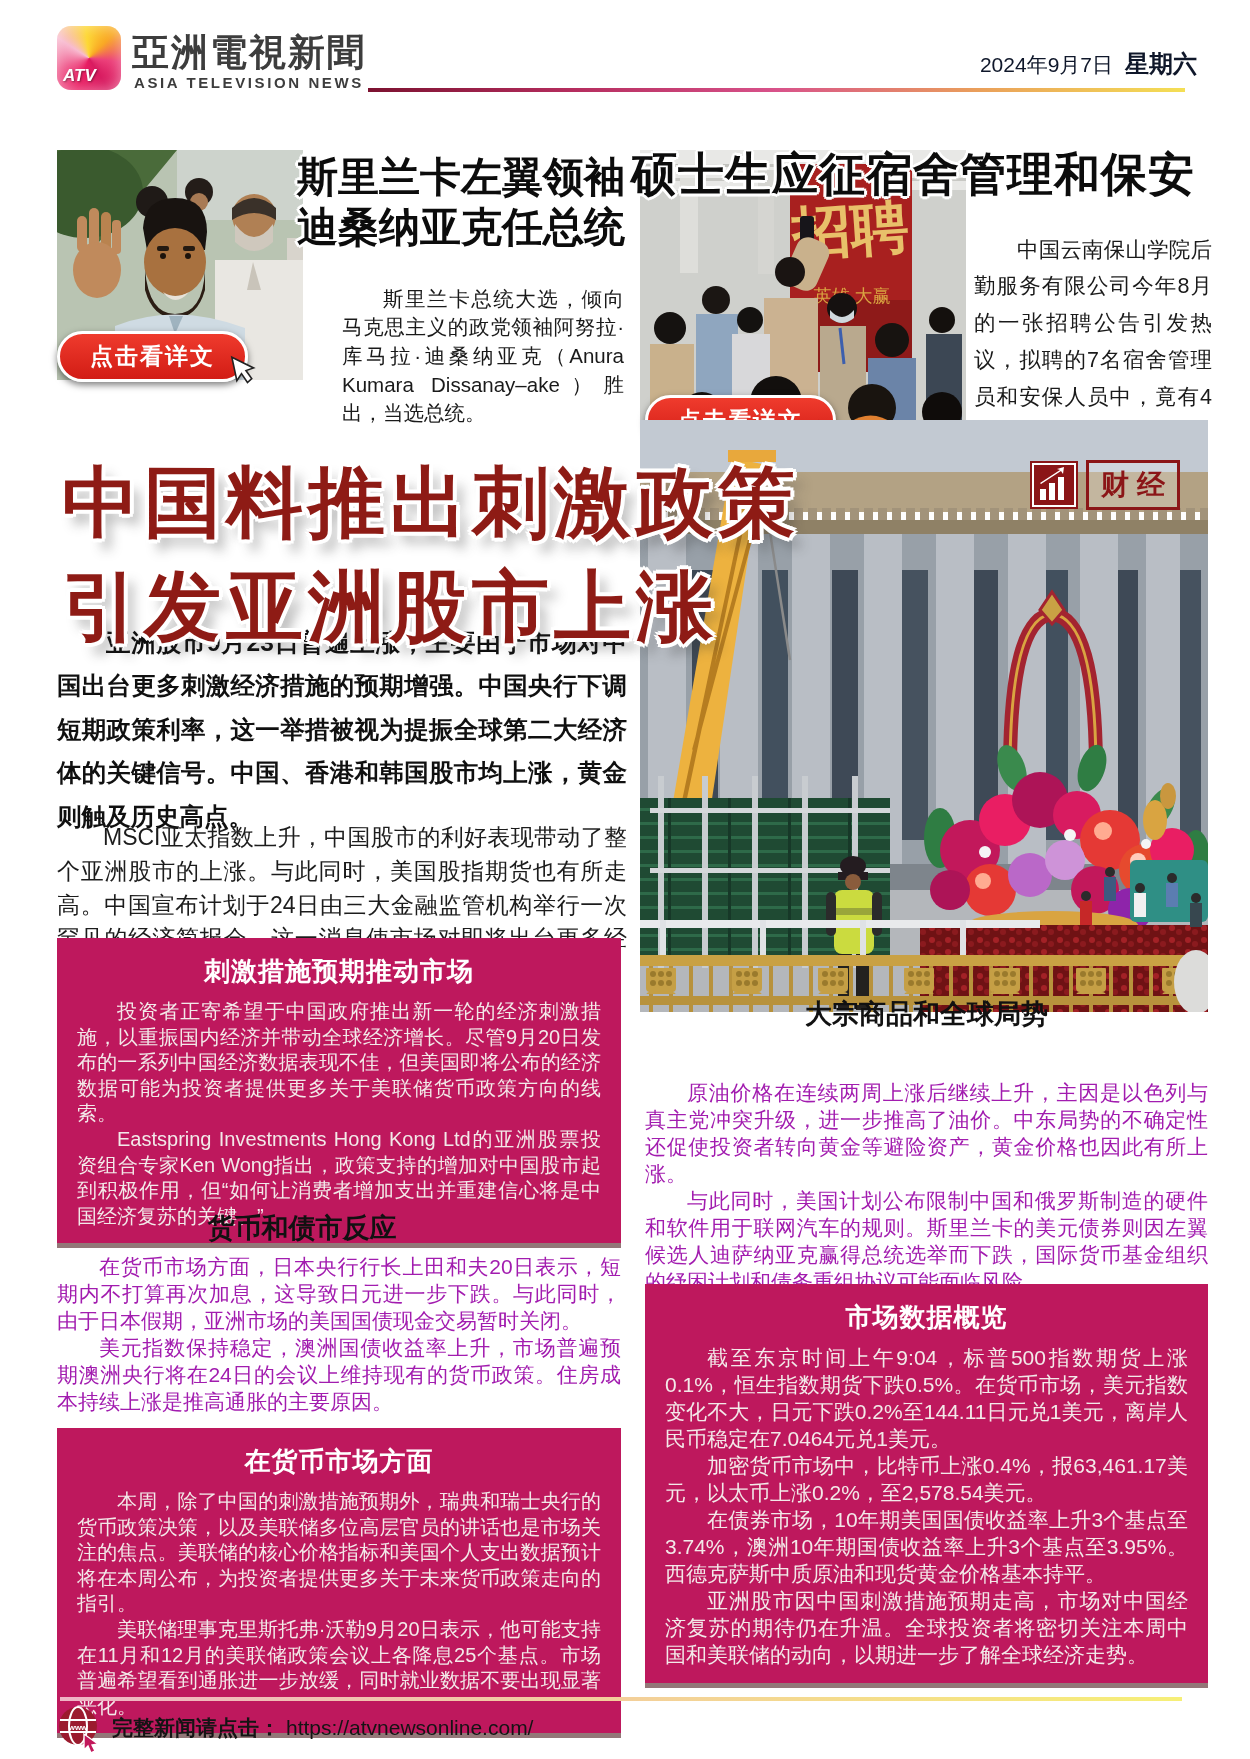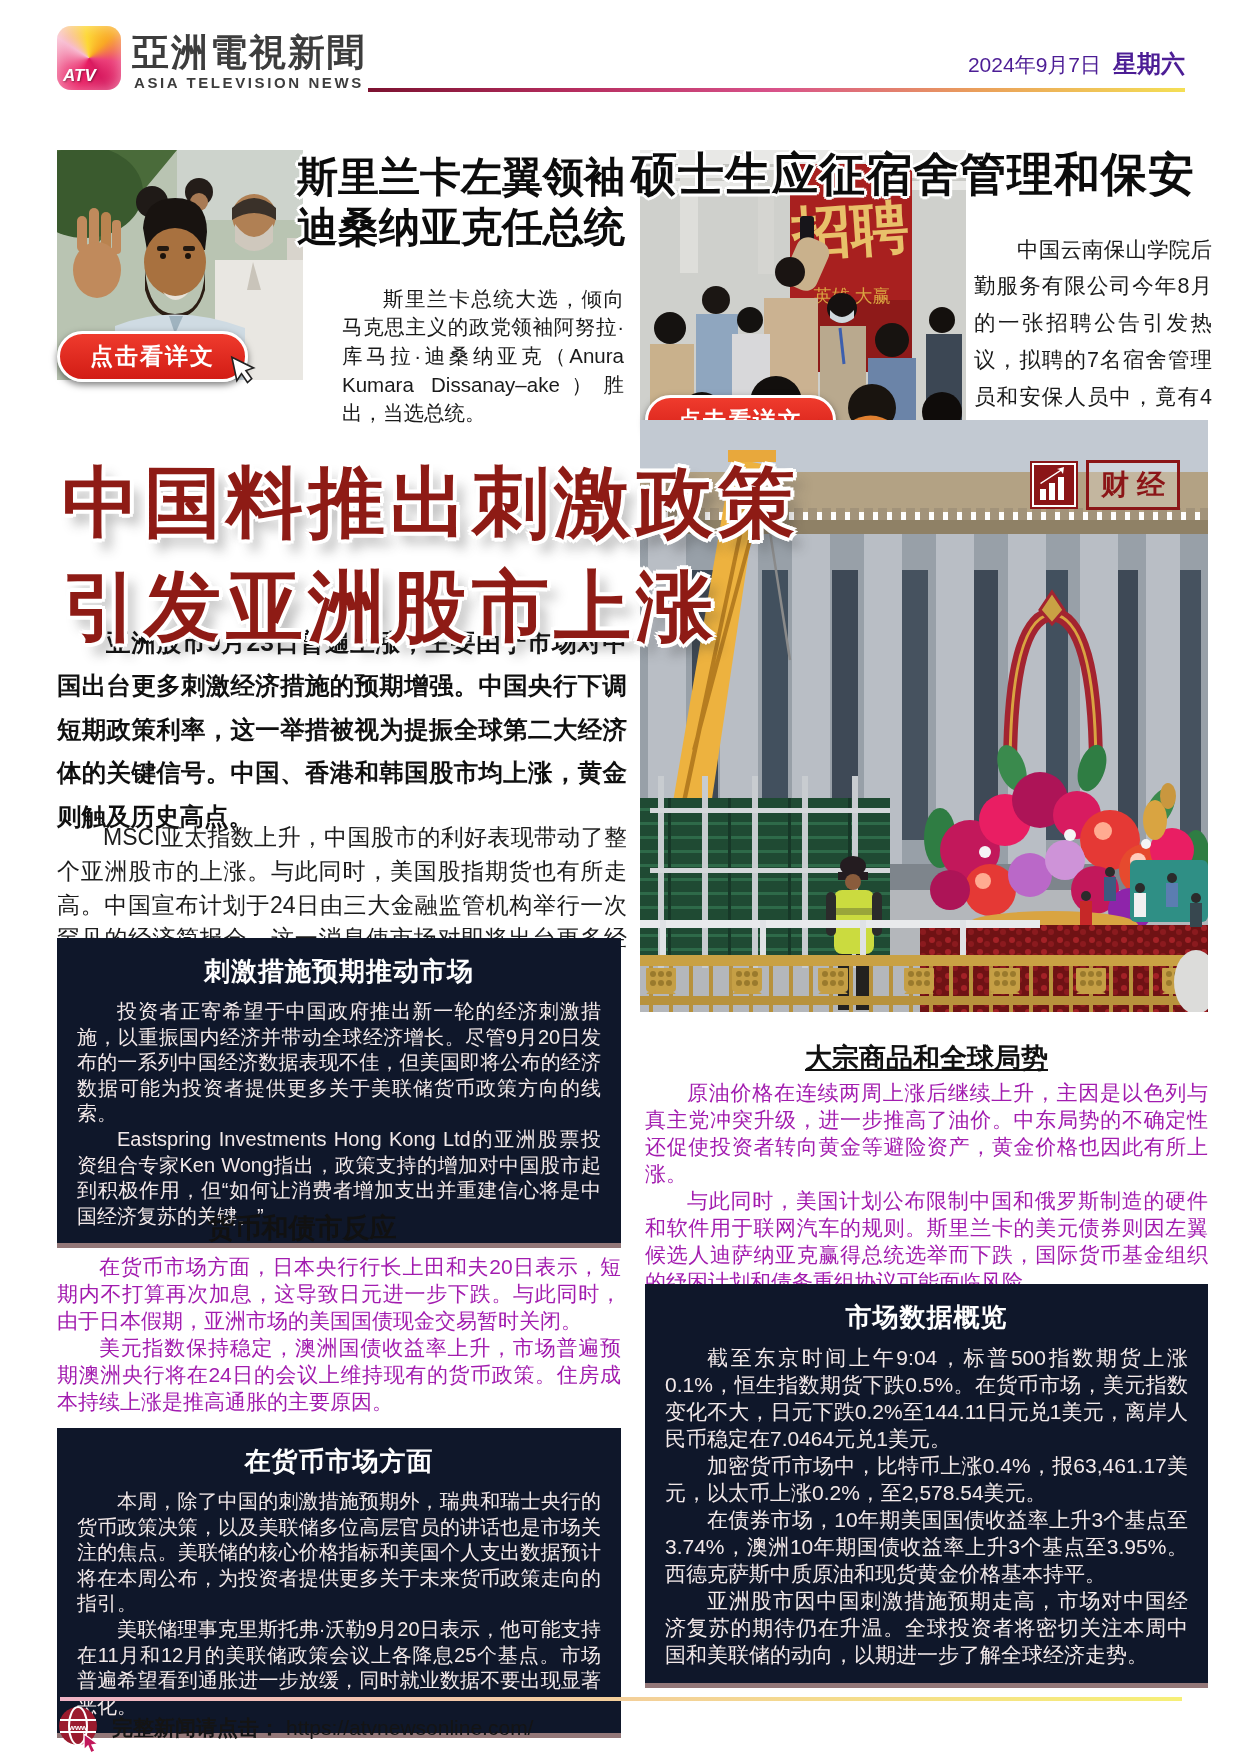--- a/index.html
+++ b/index.html
@@ -10,21 +10,21 @@
   
   .logo{left:57px;top:26px;width:64px;height:64px;border-radius:14px;
         background:conic-gradient(from 200deg,#e91e63,#f06292,#f8bbd0,#fdd835,#f9a825,#ec407a,#d81b60,#e91e63);
         box-shadow:inset 0 0 14px rgba(255,255,255,.45);}
   .logo span{position:absolute;left:6px;bottom:4px;color:#fff;font-weight:bold;font-style:italic;
         font-size:17px;text-shadow:1px 1px 2px rgba(0,0,0,.4);}
   .brand-cn{left:132px;top:28px;font-size:37px;font-weight:700;color:#3d3d3d;letter-spacing:2px;}
   .brand-en{left:134px;top:74px;font-size:15px;font-weight:bold;color:#3d3d3d;letter-spacing:2.6px;}
   .header-rule{left:368px;top:88px;width:817px;height:4px;
         background:linear-gradient(to right,#7c1230,#b52d5e,#d8528a,#eaa05a,#f4df55);}
-  .date-wrap{top:48px;right:65px;font-size:21px;color:#4c1d95;margin-left:18px;}
+  .date-wrap{top:48px;right:53px;font-size:21px;color:#0f172a;margin-left:18px;}
   .date-wrap b{font-size:24px;margin-left:12px;}
 
   
   .photo{display:block;}
 
   
   .top-headline{font-weight:900;color:#0c0c0c;line-height:1.22;text-align:center;
         text-shadow:3px 0 0 #fff,-3px 0 0 #fff,0 3px 0 #fff,0 -3px 0 #fff,
                     2px 2px 0 #fff,-2px 2px 0 #fff,2px -2px 0 #fff,-2px -2px 0 #fff;}
   .lh{left:296px;top:152px;width:330px;font-size:41px;}
@@ -49,32 +49,32 @@
                     9px 11px 12px rgba(50,50,50,.35);}
   .fin-badge{left:1030px;top:460px;display:flex;align-items:center;z-index:6;}
   .fin-badge .txtbox{margin-left:8px;border:3px solid #8b1517;color:#8b1517;font-size:28px;
         font-weight:900;letter-spacing:8px;padding:3px 4px 3px 12px;background:rgba(255,255,255,.22);}
 
   .intro1{left:57px;top:596px;width:570px;font-size:24.5px;font-weight:bold;line-height:1.78;
         text-align:justify;text-indent:2em;color:#101010;}
   .intro2{left:57px;top:798px;width:570px;font-size:23px;line-height:1.47;
         text-align:justify;text-indent:2em;color:#1c1c1c;}
 
-  .redbox{background:#0f172a;color:#fff;box-shadow:0 5px 0 rgba(58,8,10,.55);
+  .redbox{background:#be185d;color:#fff;box-shadow:0 5px 0 rgba(58,8,10,.55);
         padding:10px 20px 14px;}
   .redbox h3{margin:6px 0 10px;text-align:center;font-size:26px;font-weight:800;letter-spacing:1px;}
   .redbox p{margin:0;font-size:20px;line-height:1.28;text-align:justify;text-indent:2em;color:#f3e9e9;}
   .box1{left:57px;top:938px;width:524px;}
   .box2{left:57px;top:1428px;width:524px;}
   .box3{left:645px;top:1284px;width:523px;}
   .box3 p{font-size:21px;line-height:1.285;}
 
   .sec-h{text-align:center;font-size:27px;font-weight:900;color:#111;}
   .sech1{left:57px;top:1210px;width:490px;}
-  .sech2{left:645px;top:1040px;width:563px;text-decoration:underline;}
+  .sech2{left:645px;top:996px;width:563px;}
   .col-p{font-size:21px;line-height:1.285;text-align:justify;text-indent:2em;color:#a21caf;margin:0;}
   .body1{left:57px;top:1254px;width:564px;}
   .body2{left:645px;top:1080px;width:563px;}
 
   
   .footer-rule{left:60px;top:1697px;width:1122px;height:4px;
         background:linear-gradient(to right,#efb3c6,#f3cf9a,#f6ef77);}
   .globe{left:56px;top:1704px;}
   .footer-text{left:112px;top:1714px;font-size:21px;color:#141414;}
   .footer-text b{margin-right:6px;}

